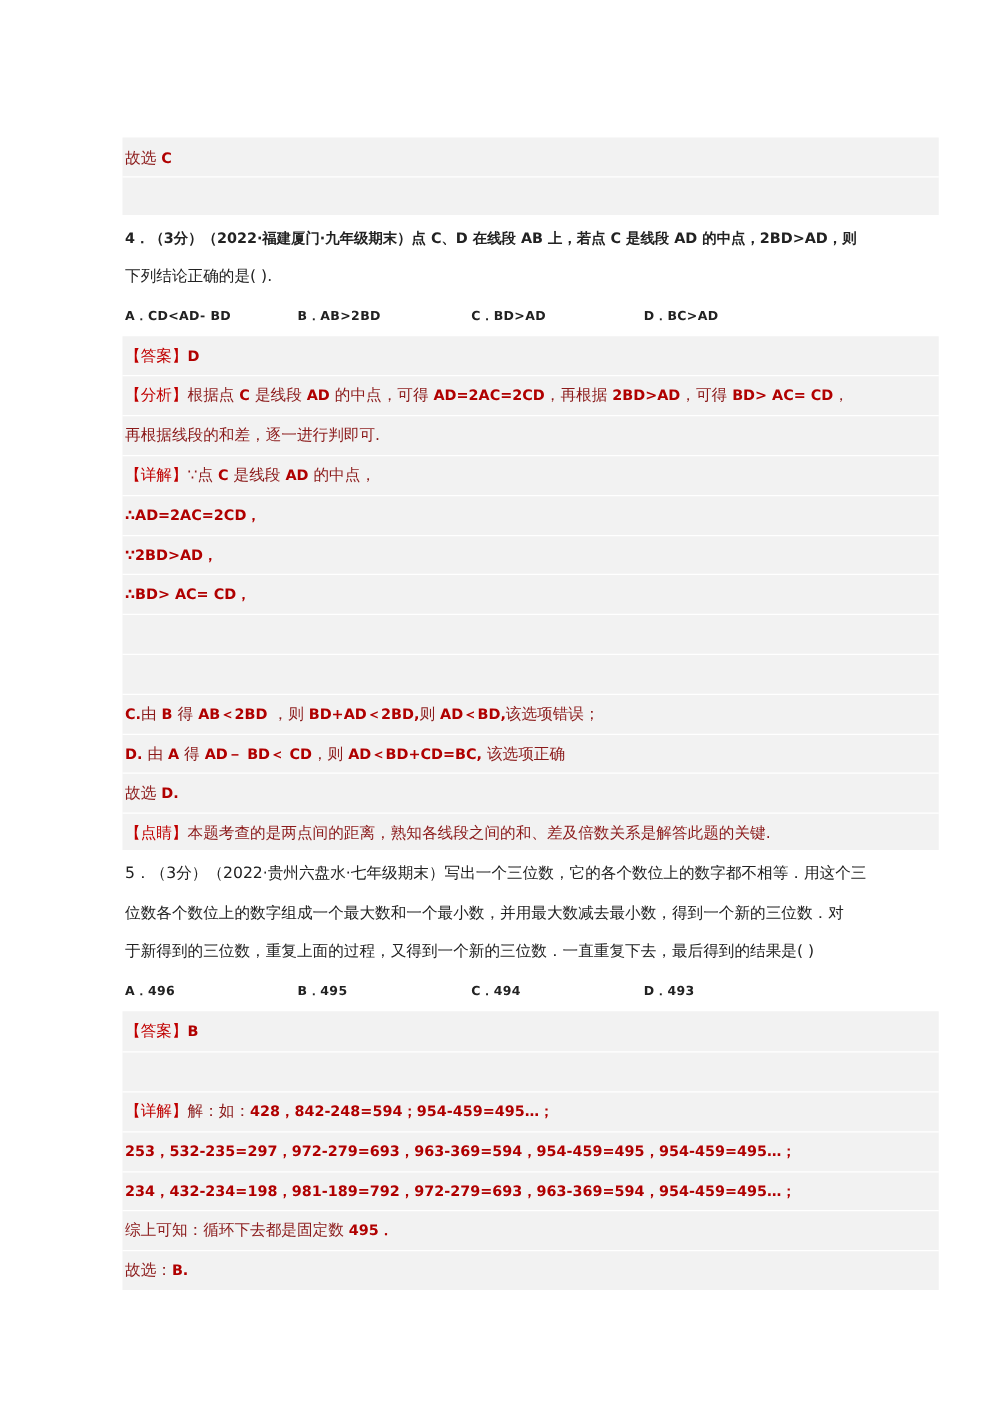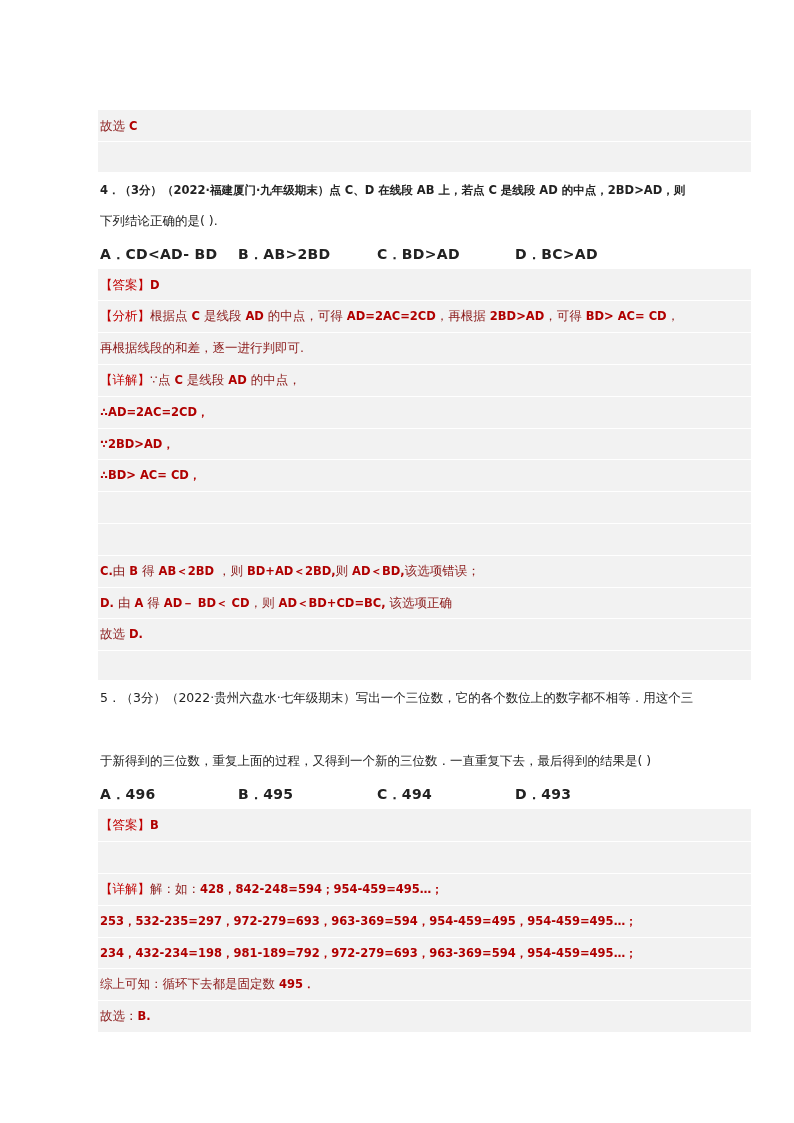--- a/index.html
+++ b/index.html
@@ -6,21 +6,21 @@
   body { width: 794px; height: 1123px; position: relative; overflow: hidden;
          font-family: "DejaVu Sans", "Liberation Sans", sans-serif; }
   .page { position: absolute; left: 0; top: 15px; width: 794px; height: 1123px; margin-left: 28px; }
   .gray { position: absolute; left: 70px; width: 653px; background: #f2f2f2; }
   .line { position: absolute; left: 72px; white-space: nowrap; font-size: 12.5px; line-height: 16px; }
   .ans { color: #8b1a1a; }
   .red { color: #b00000; font-weight: bold; font-size: 11.5px; }
   .tag { color: #c00000; }
   .stem { color: #222222; font-size: 12.5px; }
   .stem .num { font-weight: bold; font-size: 11.5px; }
-  .opt { position: absolute; white-space: nowrap; font-size: 14px; font-weight: bold; color: #222; letter-spacing: 0.3px; }
+  .opt { position: absolute; white-space: nowrap; font-size: 10px; font-weight: bold; color: #222; letter-spacing: 0.3px; }
   .sep { position: absolute; left: 70px; width: 653px; height: 1px; background: #ffffff; }
 </style>
 </head>
 <body>
 
 <div class="page">
 
   <div class="gray" style="top:95px;height:62px;"></div>
   <div class="sep" style="top:126px;"></div>
   <div class="line ans" style="top:103px;">
@@ -65,22 +65,26 @@
   <div class="line ans red" style="top:452px;">∴BD&gt; AC= CD，</div>
   <div class="line ans" style="top:548px;">
     <span class="red">C.</span><span>由 </span><span class="red">B</span><span> 得  </span><span class="red">AB＜2BD  </span><span>，则 </span><span class="red">BD+AD＜2BD,</span><span>则 </span><span class="red">AD＜BD,</span><span>该选项错误；</span>
   </div>
   <div class="line ans" style="top:580px;">
     <span class="red">D. </span><span>由 </span><span class="red">A</span><span> 得 </span><span class="red">AD－  BD＜  CD</span><span>，则 </span><span class="red">AD＜BD+CD=BC,</span><span> 该选项正确</span>
   </div>
   <div class="line ans" style="top:611px;">
     <span>故选 </span><span class="red">D.</span>
   </div>
+  <div class="line ans" style="top:643px;">
+    <span class="tag">【点睛】</span><span>本题考查的是两点间的距离，熟知各线段之间的和、差及倍数关系是解答此题的关键.</span>
+  </div>
 
   <div class="line stem" style="top:675px;">5．（3分）（2022·贵州六盘水·七年级期末）写出一个三位数，它的各个数位上的数字都不相等．用这个三</div>
+  <div class="line stem" style="top:707px;">位数各个数位上的数字组成一个最大数和一个最小数，并用最大数减去最小数，得到一个新的三位数．对</div>
   <div class="line stem" style="top:738px;">于新得到的三位数，重复上面的过程，又得到一个新的三位数．一直重复下去，最后得到的结果是(   )</div>
   <div class="opt" style="left:72px;top:771px;">A．496</div>
   <div class="opt" style="left:210px;top:771px;">B．495</div>
   <div class="opt" style="left:349px;top:771px;">C．494</div>
   <div class="opt" style="left:487px;top:771px;">D．493</div>
 
   <div class="gray" style="top:794px;height:223px;"></div>
   <div class="sep" style="top:826px;"></div>
   <div class="sep" style="top:858px;"></div>
   <div class="sep" style="top:890px;"></div>

